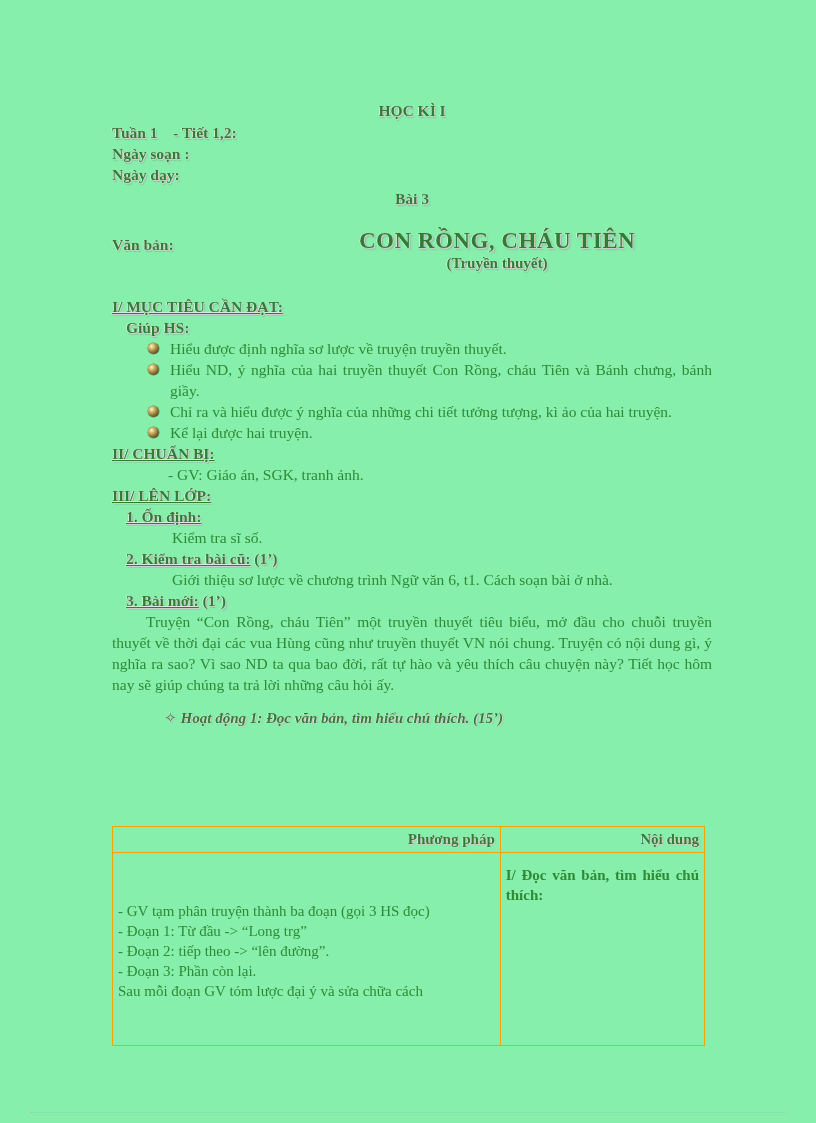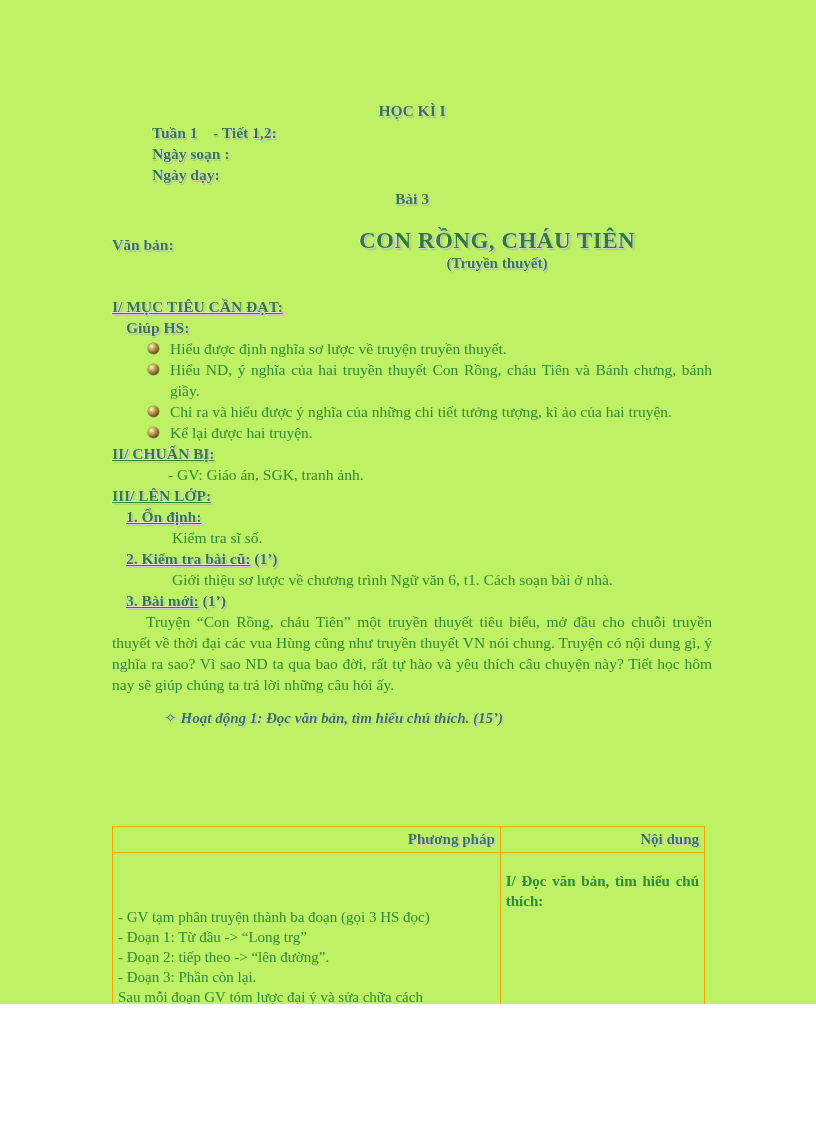--- a/index.html
+++ b/index.html
@@ -3,22 +3,22 @@
 <meta charset="utf-8">
 <style>
   html, body {
     margin: 0;
     padding: 0;
     background: #ffffff;
   }
   .page {
     position: relative;
     width: 816px;
-    height: 1004px;
-    background: #bef264;
+    height: 1123px;
+    background: #86efac;
     font-family: "Liberation Serif", "DejaVu Serif", serif;
     color: #2e7d32;
     overflow: hidden;
   }
   .content {
     position: absolute;
     left: 112px;
     top: 100px;
     width: 600px;
   }
@@ -52,21 +52,20 @@
     left: 0; top: 88px;
     width: 600px;
     text-align: center;
   }
 
   
   .meta-block {
     position: absolute;
     left: 0;
     top: 22px;
-    margin-left: 40px;
   }
   .meta-line { white-space: pre; }
 
   
   .doc-title-row {
     position: absolute;
     left: 0;
     top: 128px;
     width: 600px;
   }
@@ -173,21 +172,21 @@
   table.plan {
     position: absolute;
     left: 0;
     top: 726px;
     width: 593px;
     border-collapse: collapse;
     table-layout: fixed;
   }
   table.plan td, table.plan th {
     border: 1px solid #f0a500;
-    padding: 18px 5px;
+    padding: 12px 5px;
     vertical-align: top;
     color: #2f8a36;
     font-size: 15px;
     line-height: 20px;
   }
   table.plan th {
     text-align: right;
     font-weight: bold;
     font-size: 15px;
     padding: 2px 5px 3px;

